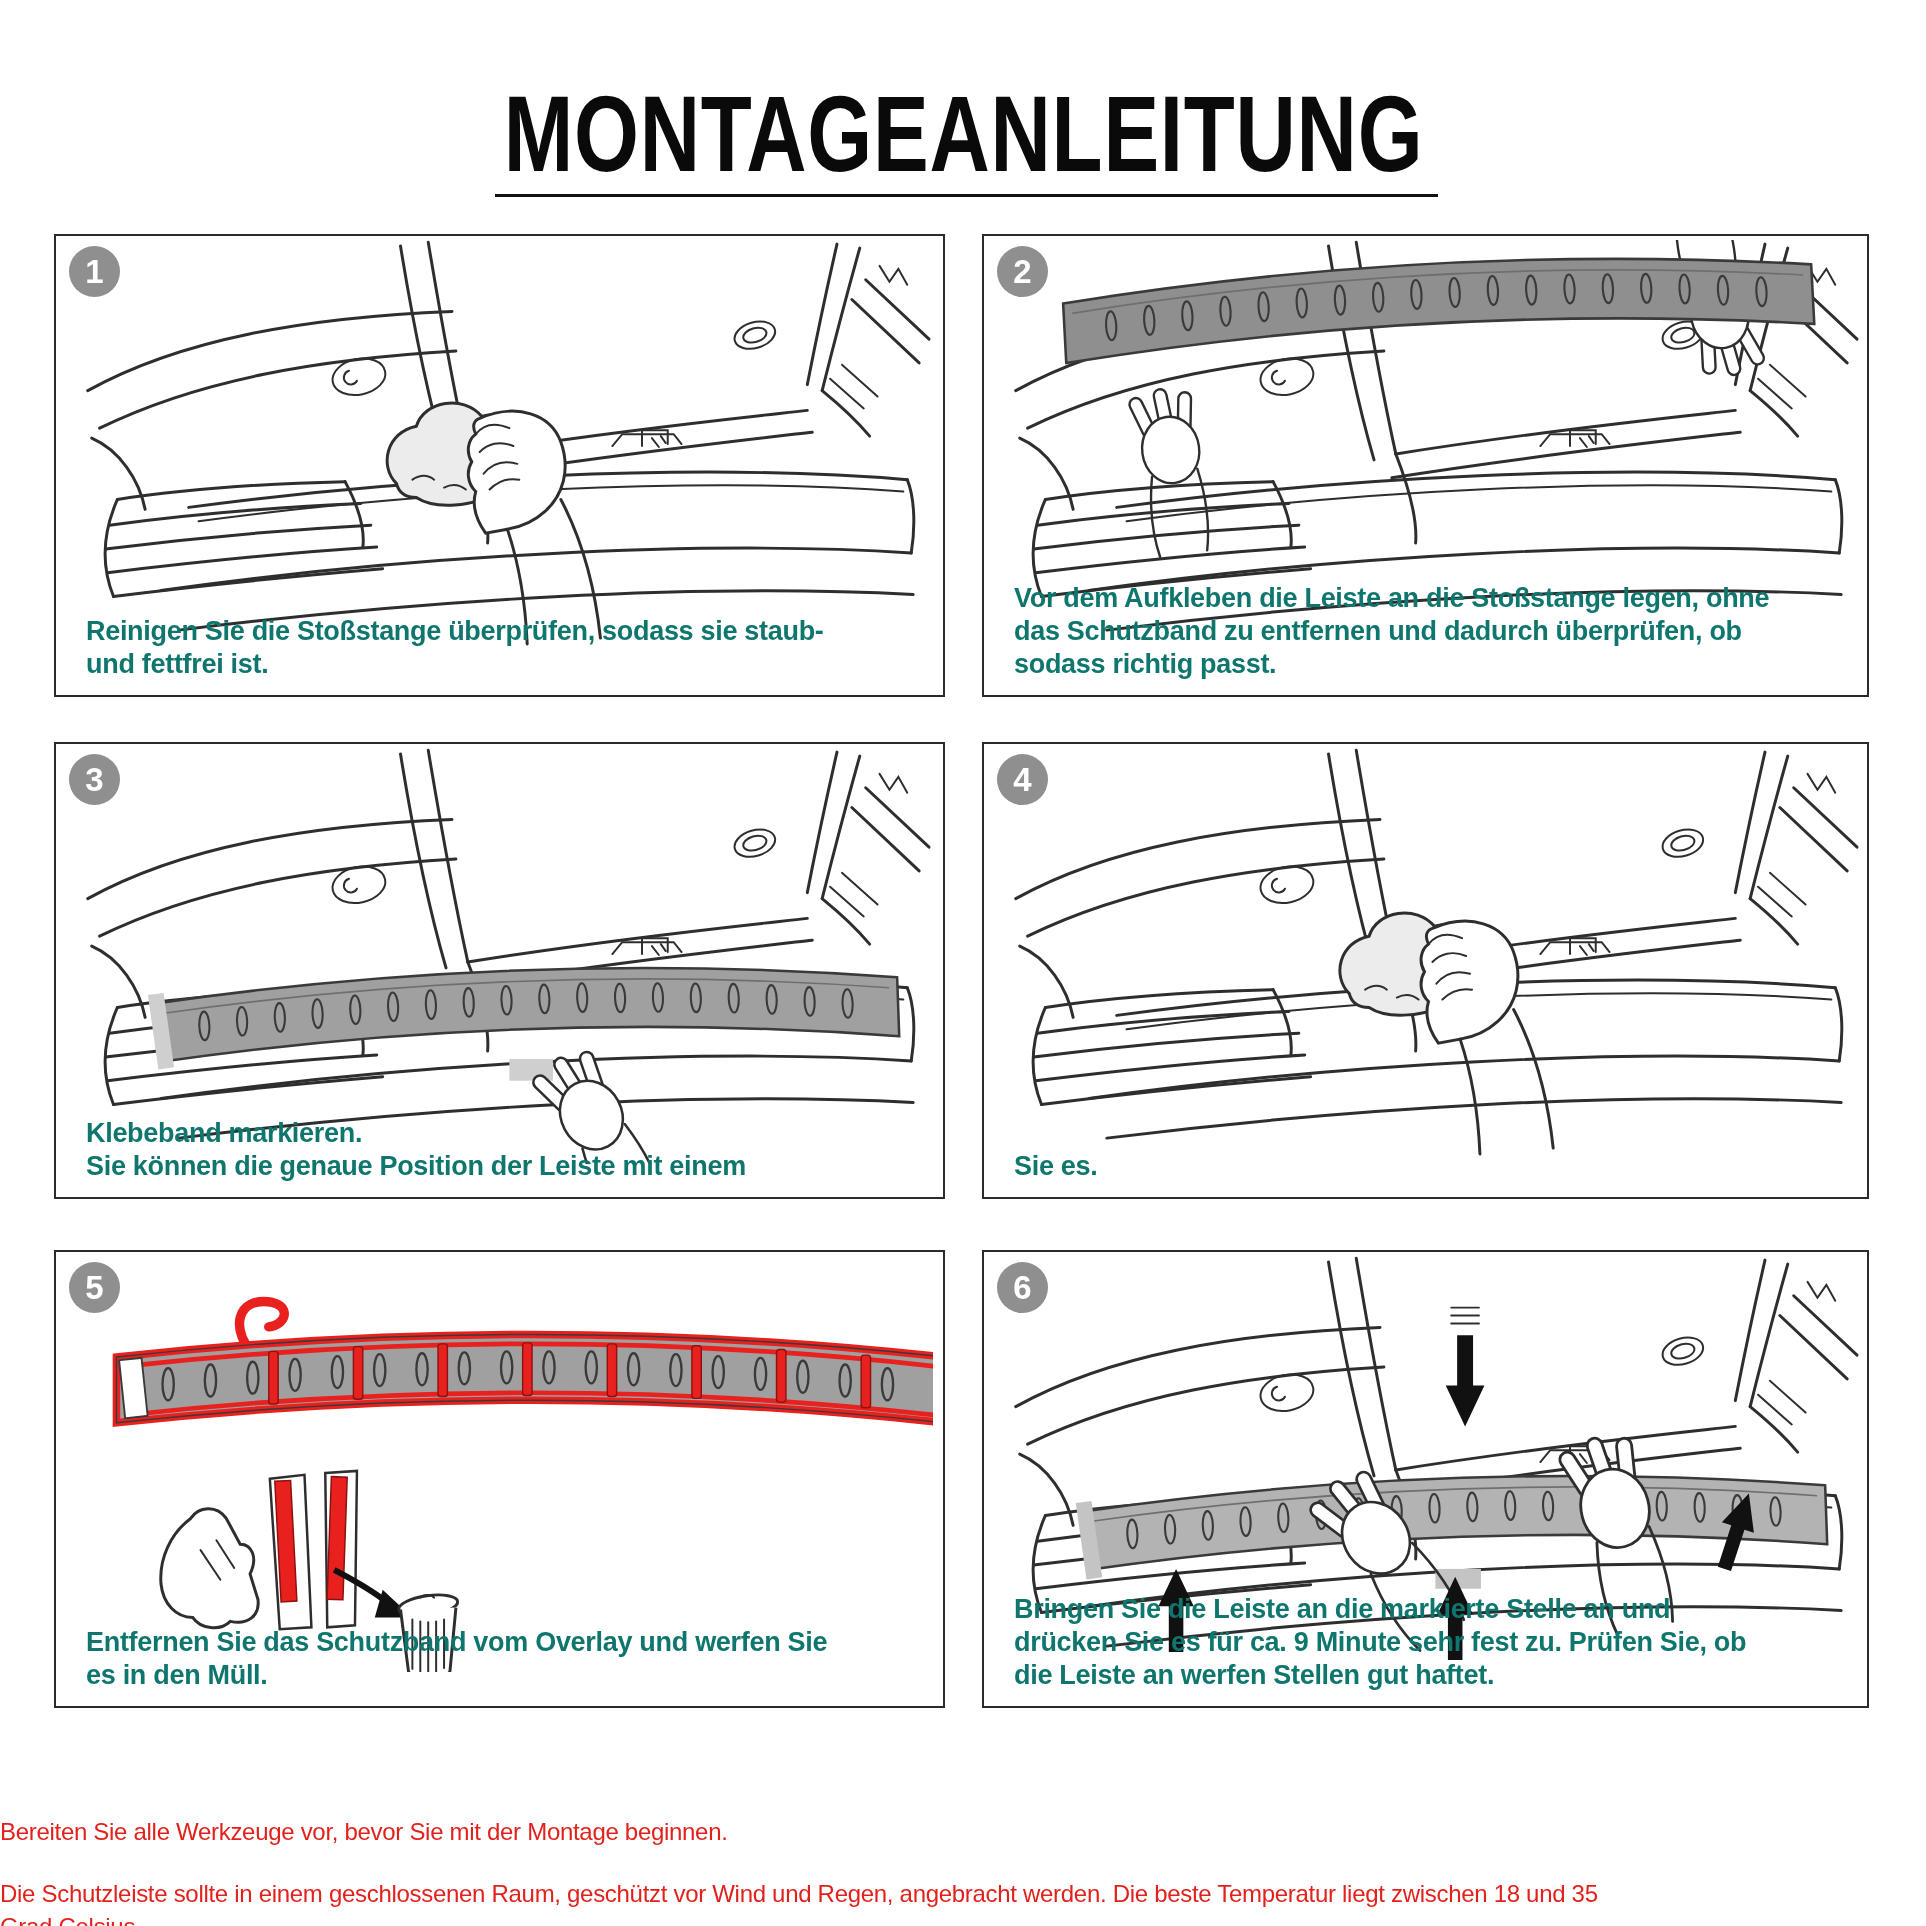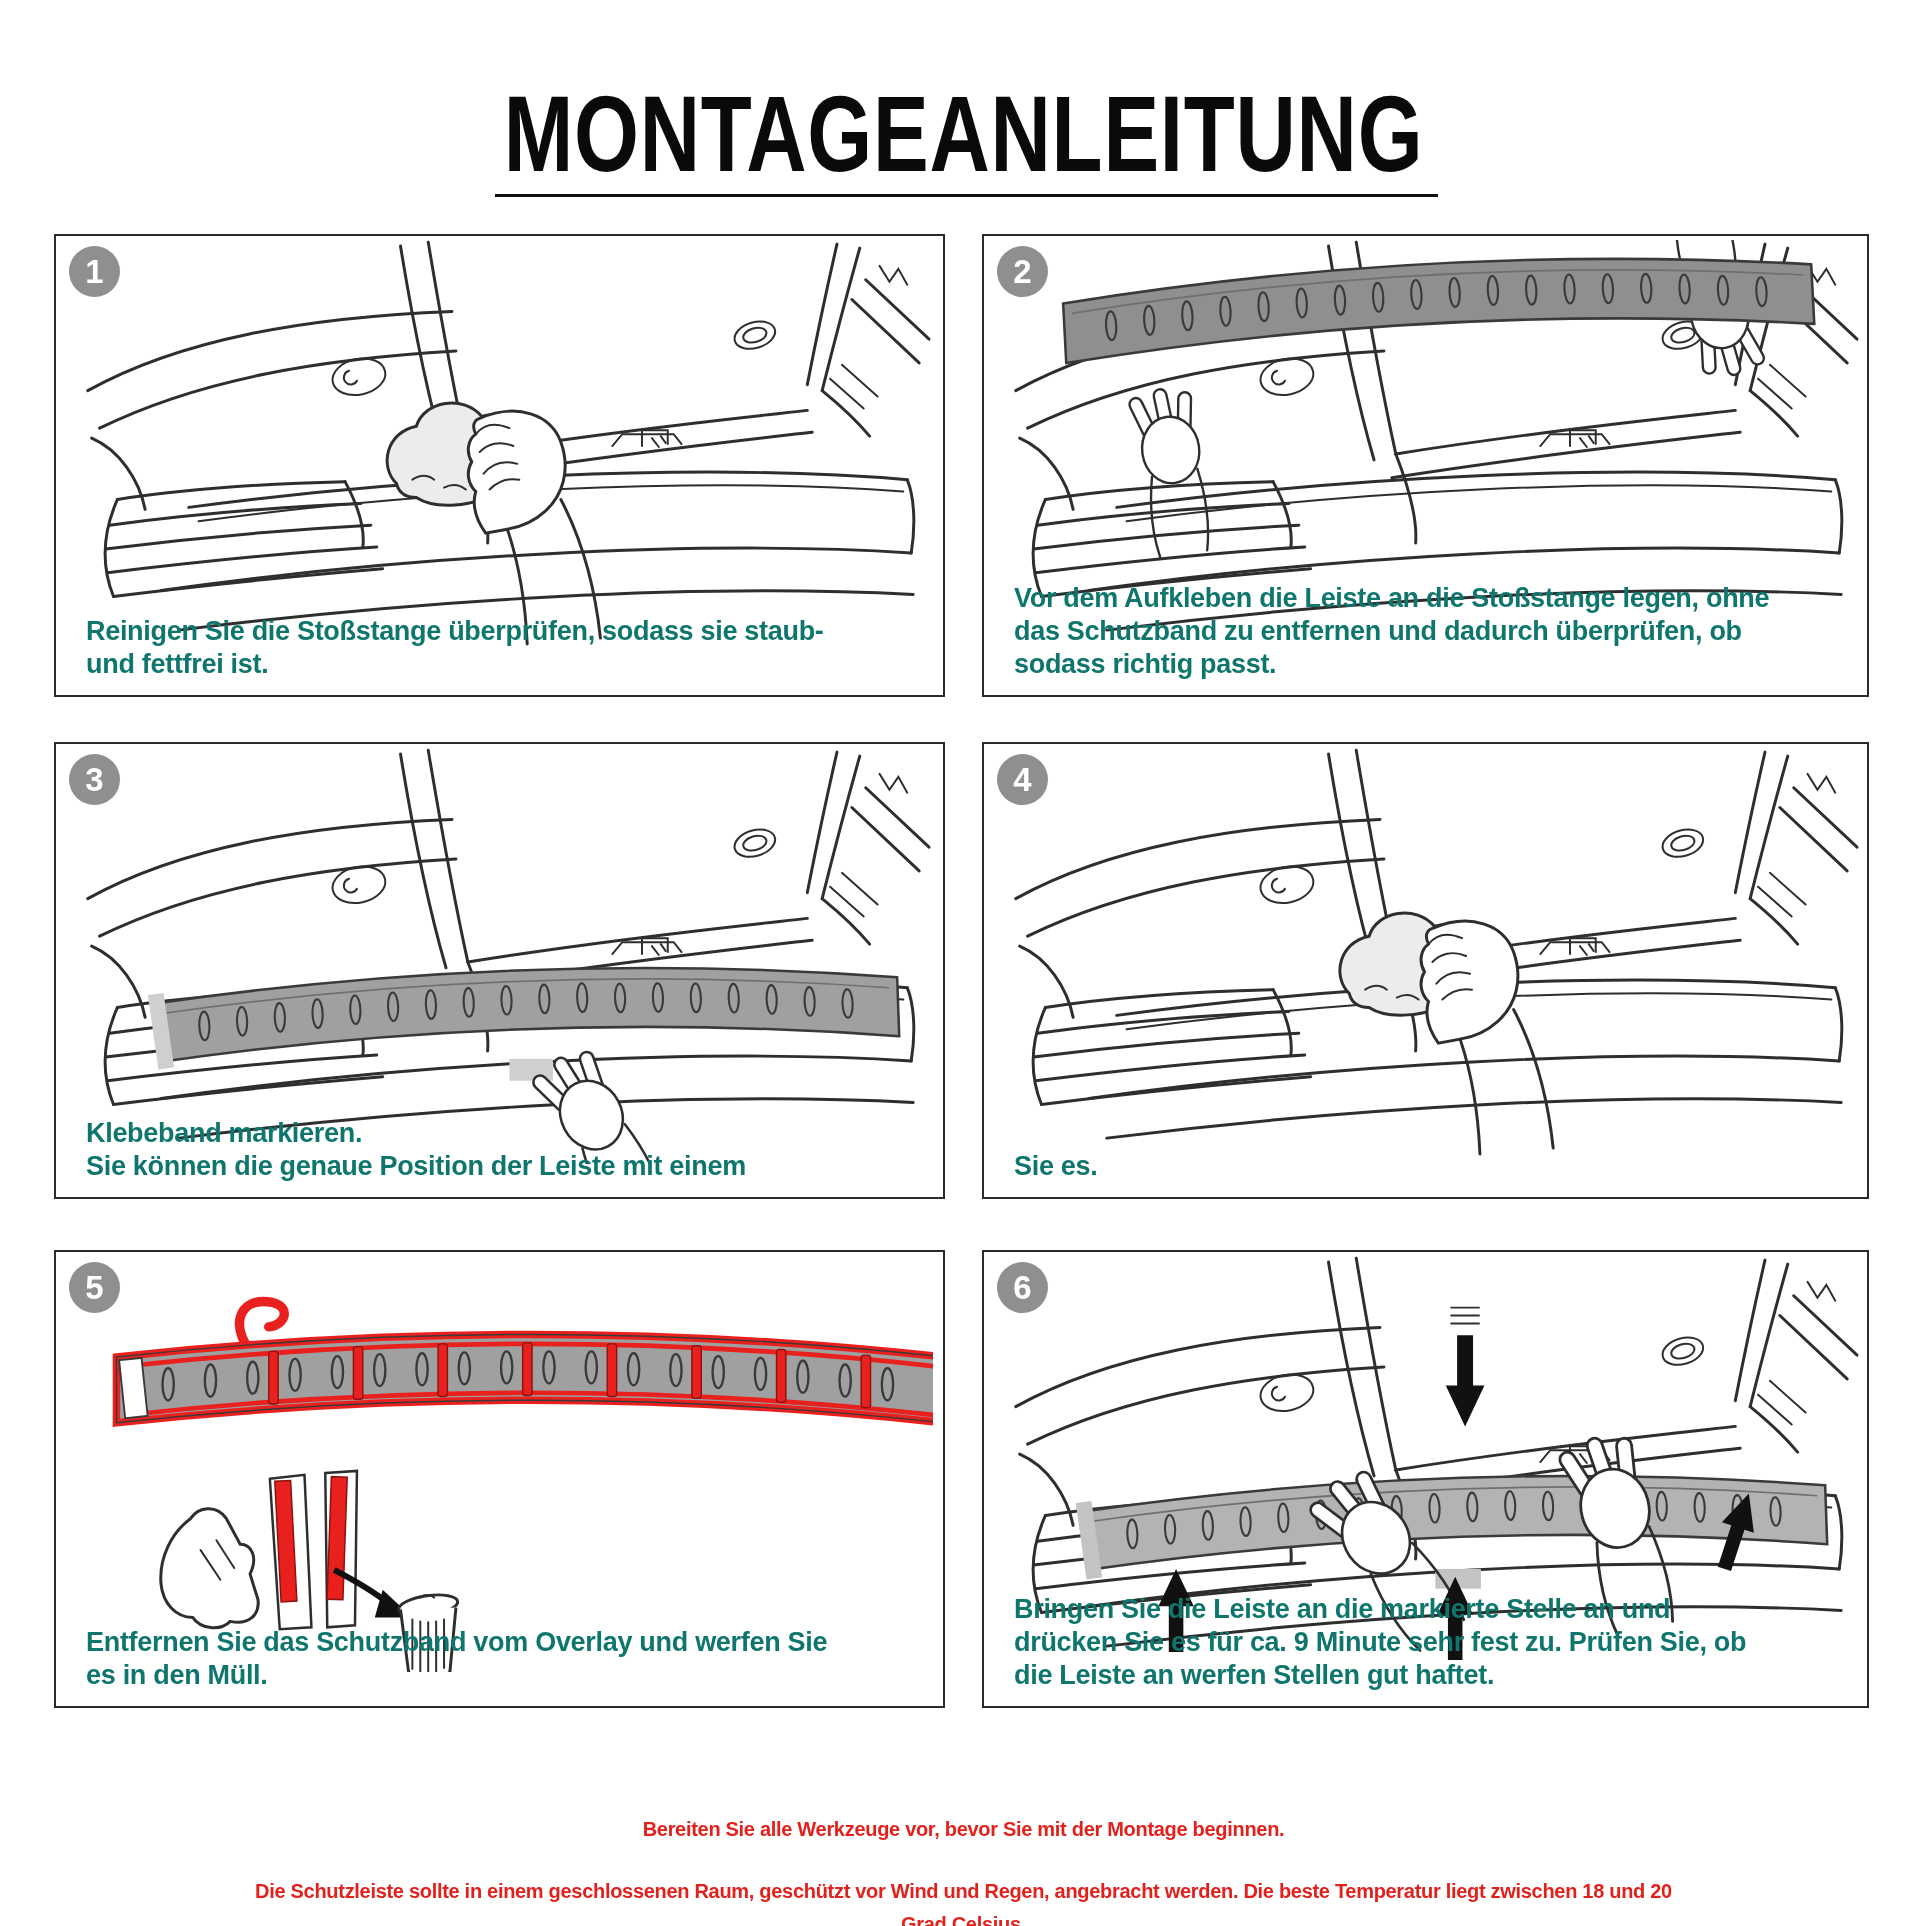--- a/index.html
+++ b/index.html
@@ -19,22 +19,22 @@
   .p5{left:54px;top:1206px;width:891px;height:458px;}
   .p6{left:982px;top:1206px;width:887px;height:458px;}
   .badge{position:absolute;left:13px;top:10px;width:51px;height:51px;border-radius:50%;
          background:#8f8f8f;display:flex;align-items:center;justify-content:center;z-index:3;}
   .badge span{color:#fff;font-size:33px;font-weight:bold;}
   .illus{position:absolute;left:6px;top:4px;width:871px;height:416px;}
   .caption{position:absolute;left:30px;right:22px;bottom:14px;margin:0;
            font-size:27px;line-height:33px;font-weight:bold;letter-spacing:-0.3px;color:#0f766e;}
   .caption span{display:block;}
   
-  .footer-line{position:absolute;left:0;width:100%;text-align:center;font-weight:bold;
-               font-size:20px;letter-spacing:-0.3px;color:#e3211c;white-space:nowrap;}
+  .footer-line{position:absolute;left:0;width:100%;text-align:left;font-weight:normal;
+               font-size:24px;letter-spacing:-0.3px;color:#e3211c;white-space:nowrap;}
   .f1{top:1774px;}
   .f2{top:1836px;}
   .f3{top:1869px;}
   svg .ln{fill:none;stroke:#2e2e2e;stroke-width:3;stroke-linecap:round;stroke-linejoin:round;}
   svg .thin{fill:none;stroke:#2e2e2e;stroke-width:2;stroke-linecap:round;}
   svg .white{fill:#ffffff;stroke:#2e2e2e;stroke-width:3;stroke-linecap:round;stroke-linejoin:round;}
 </style>
 </head>
 <body>
 
@@ -254,17 +254,17 @@
       <use href="#arrowUp" transform="translate(742,316) rotate(18) scale(1.0)"></use>
     </svg>
     <p class="caption">
       <span>Bringen Sie die Leiste an die markierte Stelle an und</span>
       <span>drücken Sie es für ca. 9 Minute sehr fest zu. Prüfen Sie, ob</span>
       <span>die Leiste an werfen Stellen gut haftet.</span>
     </p>
   </section>
 
   <div class="footer-line f1">Bereiten Sie alle Werkzeuge vor, bevor Sie mit der Montage beginnen.</div>
-  <div class="footer-line f2">Die Schutzleiste sollte in einem geschlossenen Raum, geschützt vor Wind und Regen, angebracht werden. Die beste Temperatur liegt zwischen 18 und 20</div>
+  <div class="footer-line f2">Die Schutzleiste sollte in einem geschlossenen Raum, geschützt vor Wind und Regen, angebracht werden. Die beste Temperatur liegt zwischen 18 und 35</div>
   <div class="footer-line f3">Grad Celsius.</div>
 
 </div>
 
 
 </body></html>

